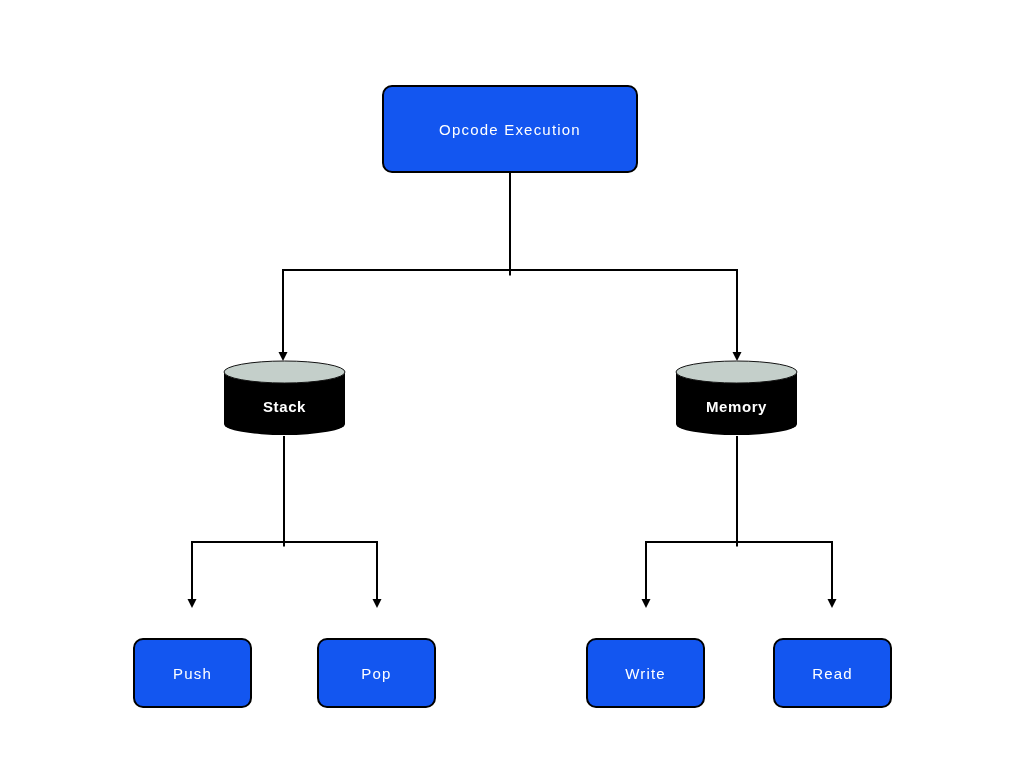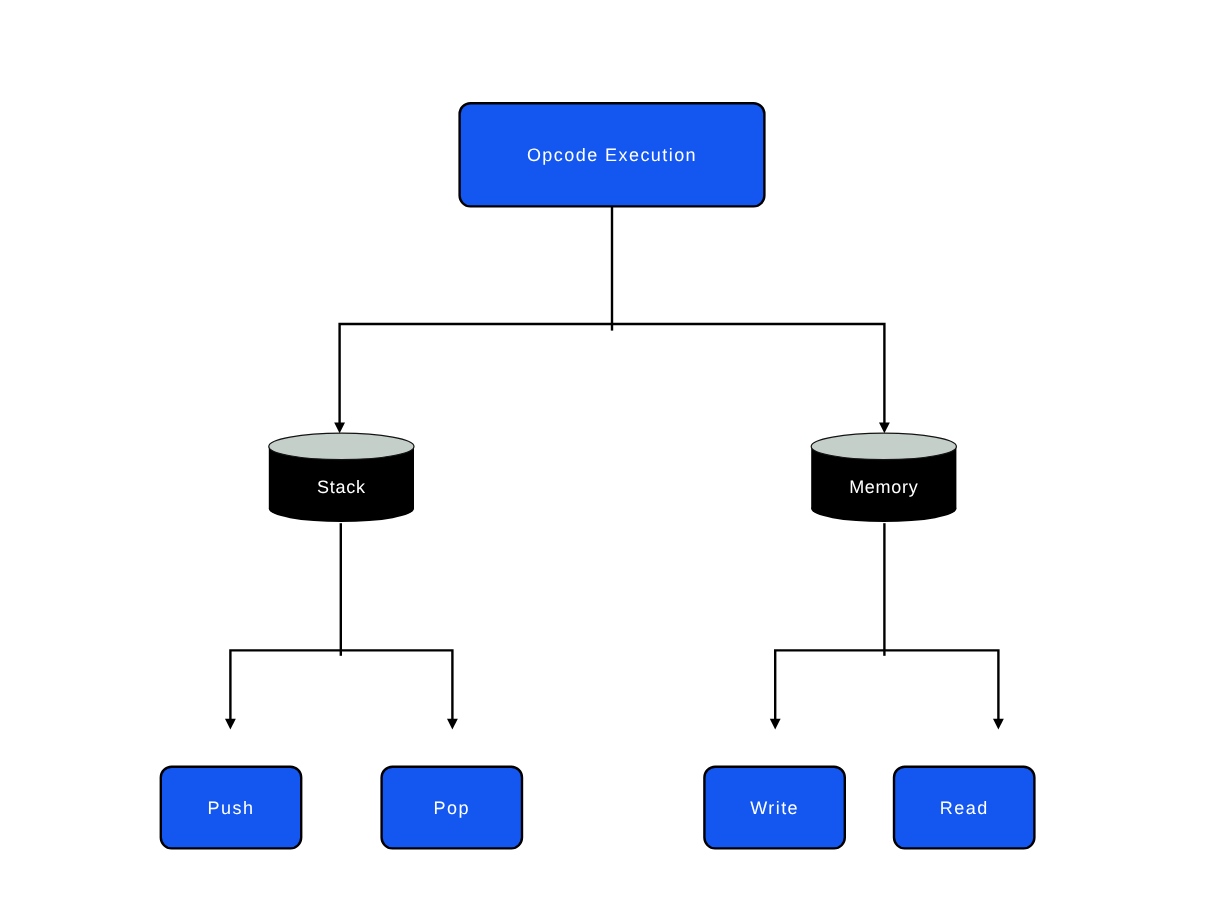--- a/index.html
+++ b/index.html
@@ -42,42 +42,42 @@
   .node .node-label {
     font-size: 15px;
     letter-spacing: 1.2px;
     white-space: nowrap;
   }
   .node.root { left: 382px; top: 85px; width: 256px; height: 88px; }
   .node.leaf { width: 119px; height: 70px; margin-top: 28px; }
   .node.leaf.push  { left: 133px; top: 610px; }
   .node.leaf.pop   { left: 317px; top: 610px; }
   .node.leaf.write { left: 586px; top: 610px; }
-  .node.leaf.read  { left: 744px; top: 610px; }
+  .node.leaf.read  { left: 773px; top: 610px; }
   .cylinder {
     position: absolute;
     width: 123px;
     height: 76px;
   }
   .cylinder.stack  { left: 223px; top: 360px; }
   .cylinder.memory { left: 675px; top: 360px; }
   .cylinder svg { display: block; }
   .cyl-body { fill: var(--cylinder-body, #000000); }
   .cyl-top  { fill: var(--cylinder-top, #c4cfca); stroke: #141414; stroke-width: 1; }
   .cyl-label {
     position: absolute;
     left: 0; right: 0;
     top: 24px;
     height: 44px;
     display: flex;
     align-items: center;
     justify-content: center;
     color: var(--node-text, #ffffff);
     font-size: 15px;
-    font-weight: normal;
+    font-weight: bold;
     letter-spacing: 0.6px;
     white-space: nowrap;
   }
 </style>
 </head>
 <body>
 
 <div class="canvas">
 
   <svg class="connectors" width="1024" height="768" viewBox="0 0 1024 768" xmlns="http://www.w3.org/2000/svg">

